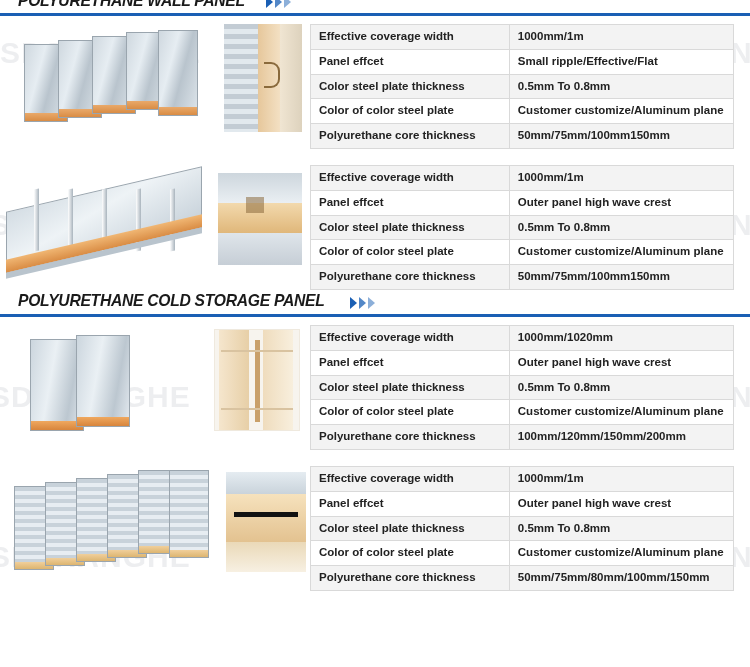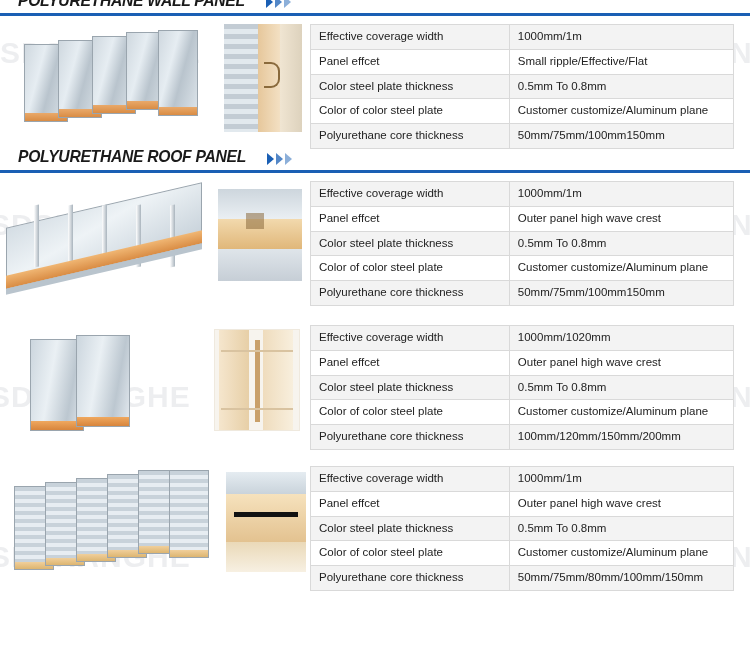--- a/index.html
+++ b/index.html
@@ -93,20 +93,21 @@
     flex: 1;
     padding-right: 16px;
     padding-top: 2px;
   }
 
   table.spec {
     width: 100%;
     border-collapse: collapse;
     font-size: 11.5px;
     color: #222;
+    font-weight: bold;
   }
   table.spec td {
     border: 1px solid #d9d9d9;
     padding: 5px 8px;
     height: 24px;
     vertical-align: middle;
     line-height: 1.2;
   }
   table.spec td.k { width: 47%; }
   table.spec tr:nth-child(odd) td { background: #f3f3f3; }
@@ -347,28 +348,20 @@
           </tr>
         </tbody>
           </table>
       </div>
     </div>
   </div>
 
   <div class="sec-gap"></div>
 
   <div class="section">
-    <div class="sec-header">
-      <div class="sec-title">POLYURETHANE ROOF PANEL</div>
-      <div class="chevrons">
-        <span class="chev c1"></span>
-        <span class="chev c2"></span>
-        <span class="chev c3"></span>
-      </div>
-    </div>
     <div class="sec-body">
       <div class="img-area">
         <div class="ill s2">
           <div class="roof">
             <div class="slab"></div>
             <div class="rib" style="left:28px;"></div>
             <div class="rib" style="left:62px;"></div>
             <div class="rib" style="left:96px;"></div>
             <div class="rib" style="left:130px;"></div>
             <div class="rib" style="left:164px;"></div>
@@ -408,20 +401,28 @@
           </tr>
         </tbody>
           </table>
       </div>
     </div>
   </div>
 
   <div class="sec-gap"></div>
 
   <div class="section">
+    <div class="sec-header">
+      <div class="sec-title">POLYURETHANE COLD STORAGE PANEL</div>
+      <div class="chevrons">
+        <span class="chev c1"></span>
+        <span class="chev c2"></span>
+        <span class="chev c3"></span>
+      </div>
+    </div>
     <div class="sec-body">
       <div class="img-area">
         <div class="ill s3">
           <div class="panels">
             <div class="cp cp1">
                 <div class="face"></div>
                 <div class="core"></div>
               </div>
             <div class="cp cp2">
                 <div class="face"></div>

